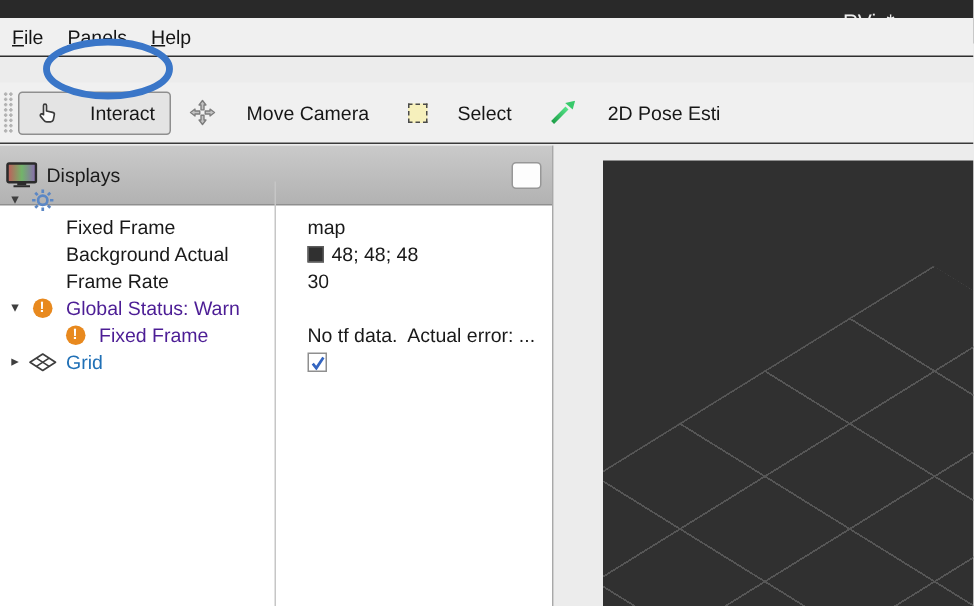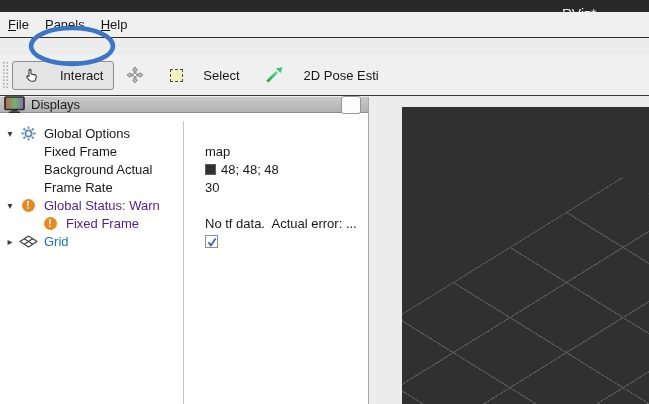--- a/index.html
+++ b/index.html
@@ -25,21 +25,21 @@
     background-image:radial-gradient(#b2b2b2 1px,transparent 1.2px);background-size:3.5px 3.5px}
   .tool{display:flex;align-items:center;gap:20px;font-size:13px;color:#161616;margin-left:26px;flex:none}
   .tool.active{background:#e4e4e4;border:1px solid #8f8f8f;border-radius:3px;
     padding:5px 10px;margin-left:3px}
   .tool.active + .tool{margin-left:12px}
   .tool-icon{display:flex;align-items:center}
   .select-box{width:13px;height:13px;background:#f6f0bc;border:1px dashed #4a4a4a;box-sizing:border-box}
   
   .panel{position:absolute;left:0;top:97px;width:369px;height:307px;background:#ffffff;
     border-right:1px solid #a8a8a8;box-sizing:border-box}
-  .panel-header{height:16px;background:linear-gradient(#cacaca,#b2b2b2);border-bottom:1px solid #8f8f8f;
+  .panel-header{height:40px;background:linear-gradient(#cacaca,#b2b2b2);border-bottom:1px solid #8f8f8f;
     display:flex;align-items:center;padding:0 4px;box-sizing:border-box}
   .panel-title{font-size:13px;color:#1b1b1b;margin-left:6px;flex:1}
   .panel-header-button{width:18px;height:16px;background:#fdfdfd;border:1px solid #979797;
     border-radius:3px;margin-right:3px;flex:none}
   .col-divider{position:absolute;left:183px;top:24px;bottom:0;width:1px;background:#c6c6c6}
   .tree{position:absolute;top:27px;left:0;right:1px}
   .row{display:flex;height:18px;align-items:center;font-size:13px;color:#191919}
   .cell-left{width:183px;display:flex;align-items:center;flex:none;overflow:hidden}
   .exp{width:16px;margin-left:2px;flex:none;text-align:center;font-size:10px;color:#3f3f3f}
   .indent2{width:22px;flex:none}
@@ -87,20 +87,21 @@
     </div>
     <div class="tool">
       <span class="tool-icon">
         <svg width="18" height="18" viewBox="0 0 18 18" fill="#c3c3c3" stroke="#7d7d7d" stroke-width="0.9" stroke-linejoin="round">
           <path d="M9 1l2.3 3H10v3.2H8V4H6.7L9 1z"></path>
           <path d="M17 9l-3 2.3V10h-3.2V8H14V6.7L17 9z"></path>
           <path d="M9 17l-2.3-3H8v-3.2h2V14h1.3L9 17z"></path>
           <path d="M1 9l3-2.3V8h3.2v2H4v1.3L1 9z"></path>
         </svg>
       </span>
+      <span>Move Camera</span>
     </div>
     <div class="tool">
       <span class="tool-icon">
         <span class="select-box"></span>
       </span>
       <span>Select</span>
     </div>
     <div class="tool">
       <span class="tool-icon">
         <svg width="18" height="16" viewBox="0 0 18 16">
@@ -143,21 +144,20 @@
         <div class="cell-left">
           <span class="exp">▾</span>
           <span class="row-icon">
             <svg width="15" height="15" viewBox="0 0 15 15">
               <g stroke="#5b87c5" stroke-width="1.8" fill="none">
                 <circle cx="7.5" cy="7.5" r="3.1"></circle>
                 <path d="M7.5 0.4v2.3M7.5 12.3v2.3M0.4 7.5h2.3M12.3 7.5h2.3M2.5 2.5l1.6 1.6M10.9 10.9l1.6 1.6M12.5 2.5l-1.6 1.6M4.1 10.9l-1.6 1.6"></path>
               </g>
             </svg>
           </span>
-          <span>Global Options</span>
         </div>
         <div class="cell-value"></div>
       </div>
       <div class="row">
         <div class="cell-left">
           <span class="exp"></span>
           <span class="noicon-indent"></span>
           <span>Fixed Frame</span>
         </div>
         <div class="cell-value"><span>map</span></div>

